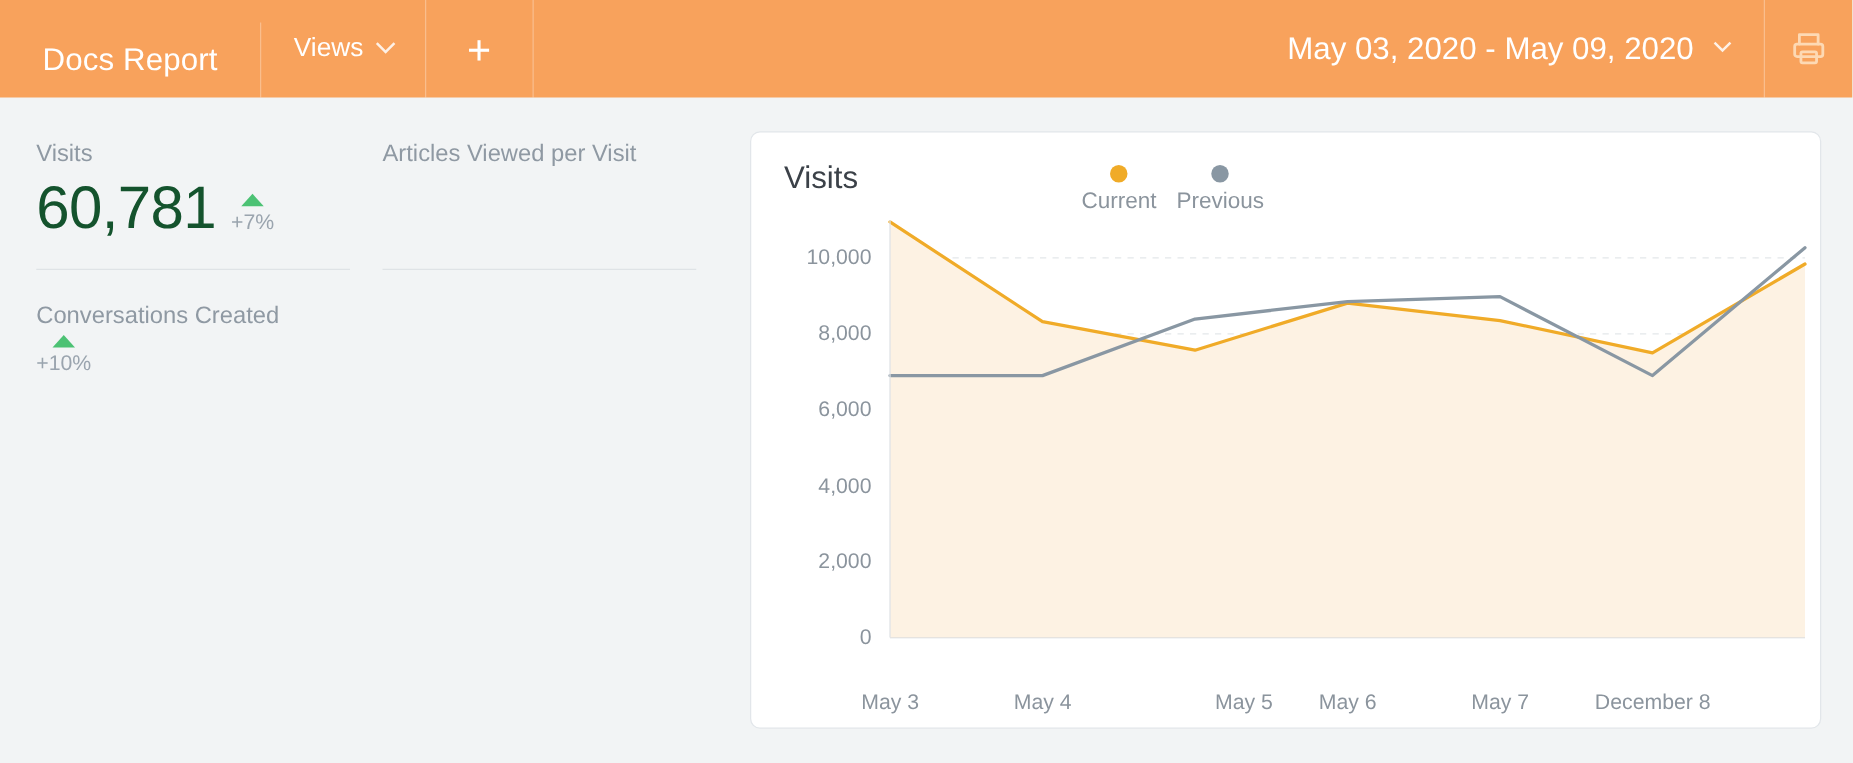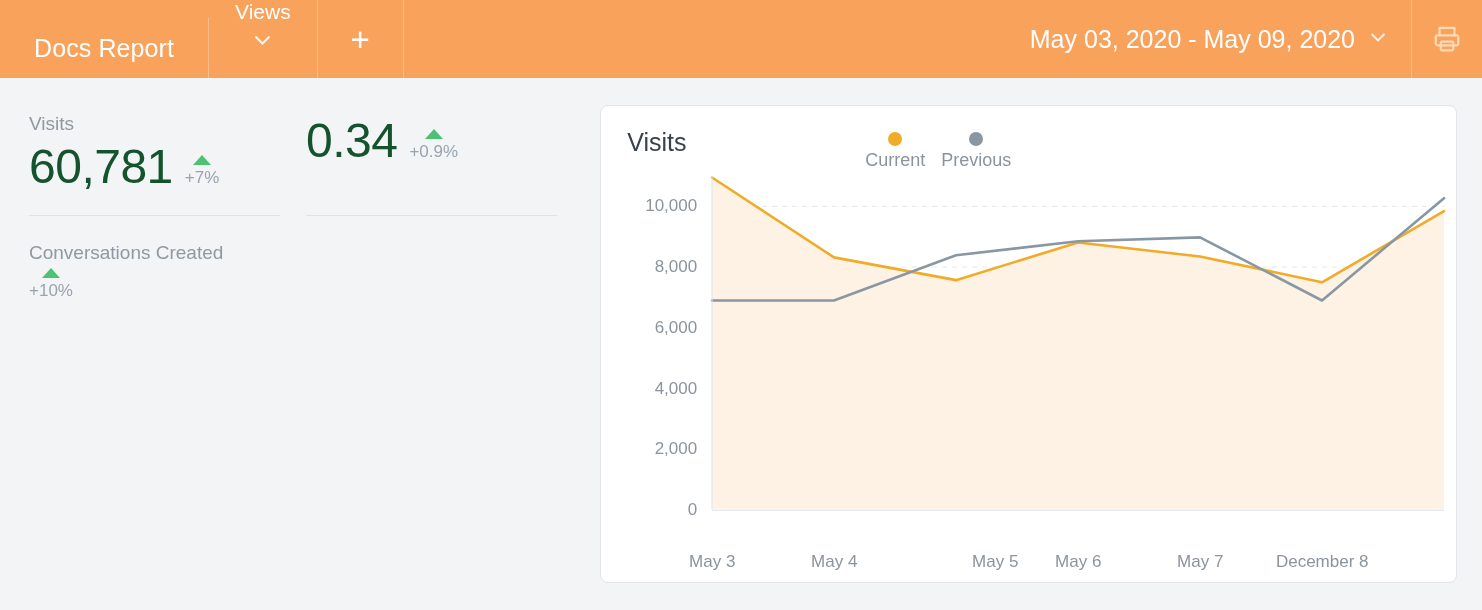--- a/index.html
+++ b/index.html
@@ -36,21 +36,20 @@
   .views-tab {
     display: flex;
     align-items: center;
     gap: 12px;
     padding: 0 26px;
     color: #ffffff;
     font-size: 21px;
     border-right: 1px solid rgba(255,255,255,.30);
     cursor: pointer;
     white-space: nowrap;
-    flex-direction: column;
   }
   .chev {
     display: inline-block;
     width: 11px; height: 11px;
     border-right: 2px solid rgba(255,255,255,.85);
     border-bottom: 2px solid rgba(255,255,255,.85);
     transform: rotate(45deg) translate(-3px,-3px);
   }
   .add-tab {
     display: flex;
@@ -254,27 +253,21 @@
         <div class="metric-value">60,781</div>
         <div class="delta">
           <div class="tri-up"></div>
           <div class="delta-text">+7%</div>
         </div>
       </div>
       <div class="sep"></div>
     </div>
 
     <div class="metric">
-      <div class="metric-valuerow">
-        <div class="metric-value">0.34</div>
-        <div class="delta">
-          <div class="tri-up"></div>
-          <div class="delta-text">+0.9%</div>
-        </div>
-      </div>
+      <div class="metric-label">Articles Viewed per Visit</div>
       <div class="sep"></div>
     </div>
 
     <div class="metric row2">
       <div class="metric-label">Conversations Created</div>
       <div class="metric-valuerow">
         <div class="delta">
           <div class="tri-up"></div>
           <div class="delta-text">+10%</div>
         </div>

